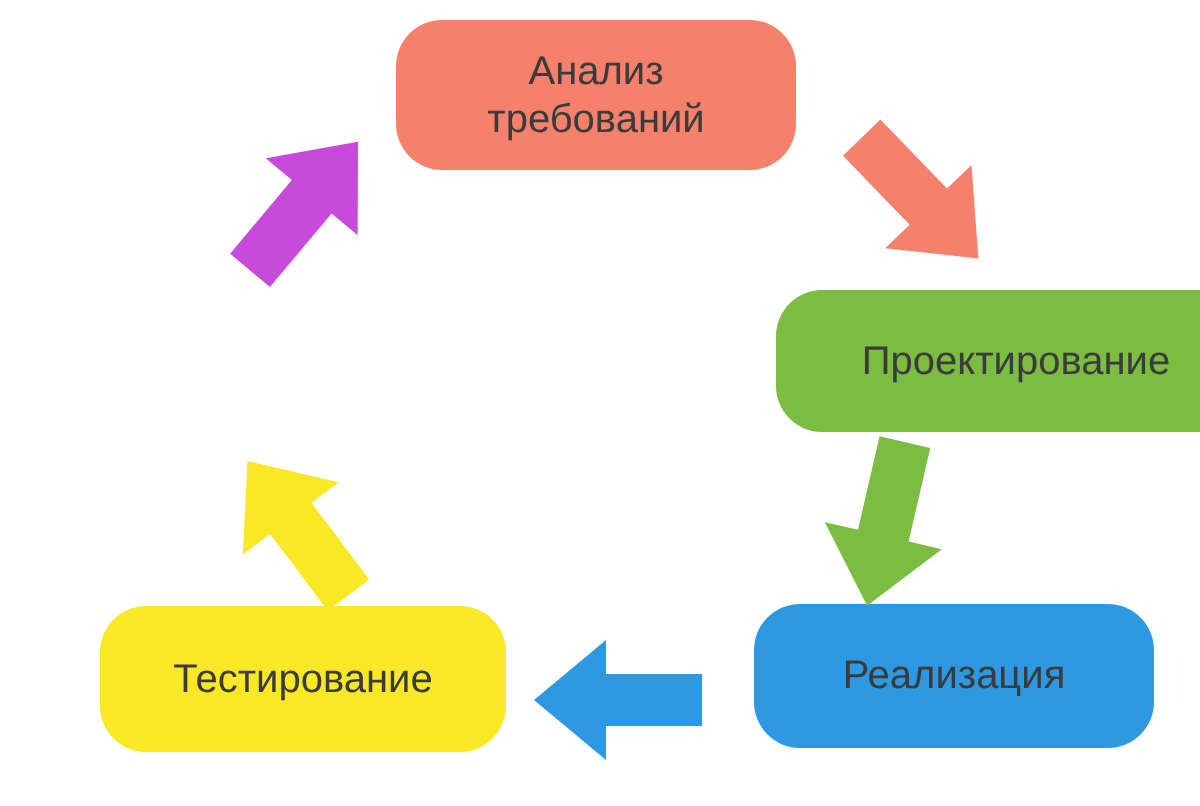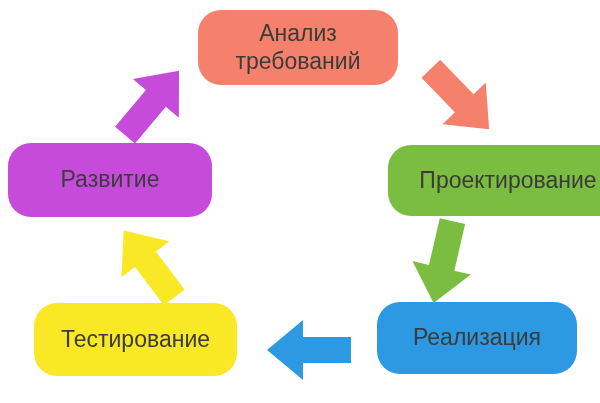--- a/index.html
+++ b/index.html
@@ -17,29 +17,29 @@
   }
   .stage {
     position: absolute;
     border-radius: 23px;
     display: flex;
     align-items: center;
     justify-content: center;
     text-align: center;
   }
   .stage-label {
-    font-size: 23px;
+    font-size: 20px;
     line-height: 1.2;
     color: #3b3b3b;
   }
   .stage-analysis { left: 198px; top: 10px; width: 200px; height: 75px; }
   .stage-analysis .stage-label { max-width: 160px; }
   .stage-design { left: 388px; top: 145px; width: 240px; height: 71px; }
   .stage-implementation { left: 357px; top: 302px; width: 200px; height: 72px; }
-  .stage-testing { left: 34px; top: 303px; width: 203px; height: 73px; }
+  .stage-testing { left: 50px; top: 303px; width: 203px; height: 73px; }
   .stage-evolution { left: 8px; top: 143px; width: 204px; height: 74px; }
 
   .arrow {
     position: absolute;
     width: 84px;
     height: 60px;
     overflow: visible;
   }
   .arrow-analysis-design { left: 418px; top: 69px; transform: rotate(46deg); }
   .arrow-design-implementation { left: 401px; top: 232px; transform: rotate(103deg); }
@@ -61,23 +61,20 @@
   </div>
 
   <div class="stage stage-implementation" style="background-color: rgb(45, 153, 226); margin-left: 20px;">
     <span class="stage-label" style="color: rgb(59, 59, 59);">Реализация</span>
   </div>
 
   <div class="stage stage-testing" style="background-color: rgb(249, 232, 38);">
     <span class="stage-label" style="color: rgb(59, 59, 59);">Тестирование</span>
   </div>
 
-  <div class="stage stage-evolution" style="background-color: rgb(199, 75, 219);">
-    <span class="stage-label" style="color: rgb(59, 59, 59);">Развитие</span>
-  </div>
 
   <svg class="arrow arrow-analysis-design" viewBox="0 0 84 60">
     <polygon points="0,17 48,17 48,0 84,30 48,60 48,43 0,43" fill="#f5816c"></polygon>
   </svg>
 
   <svg class="arrow arrow-design-implementation" viewBox="0 0 84 60">
     <polygon points="0,17 48,17 48,0 84,30 48,60 48,43 0,43" fill="#7abd40"></polygon>
   </svg>
 
   <svg class="arrow arrow-implementation-testing" viewBox="0 0 84 60">

